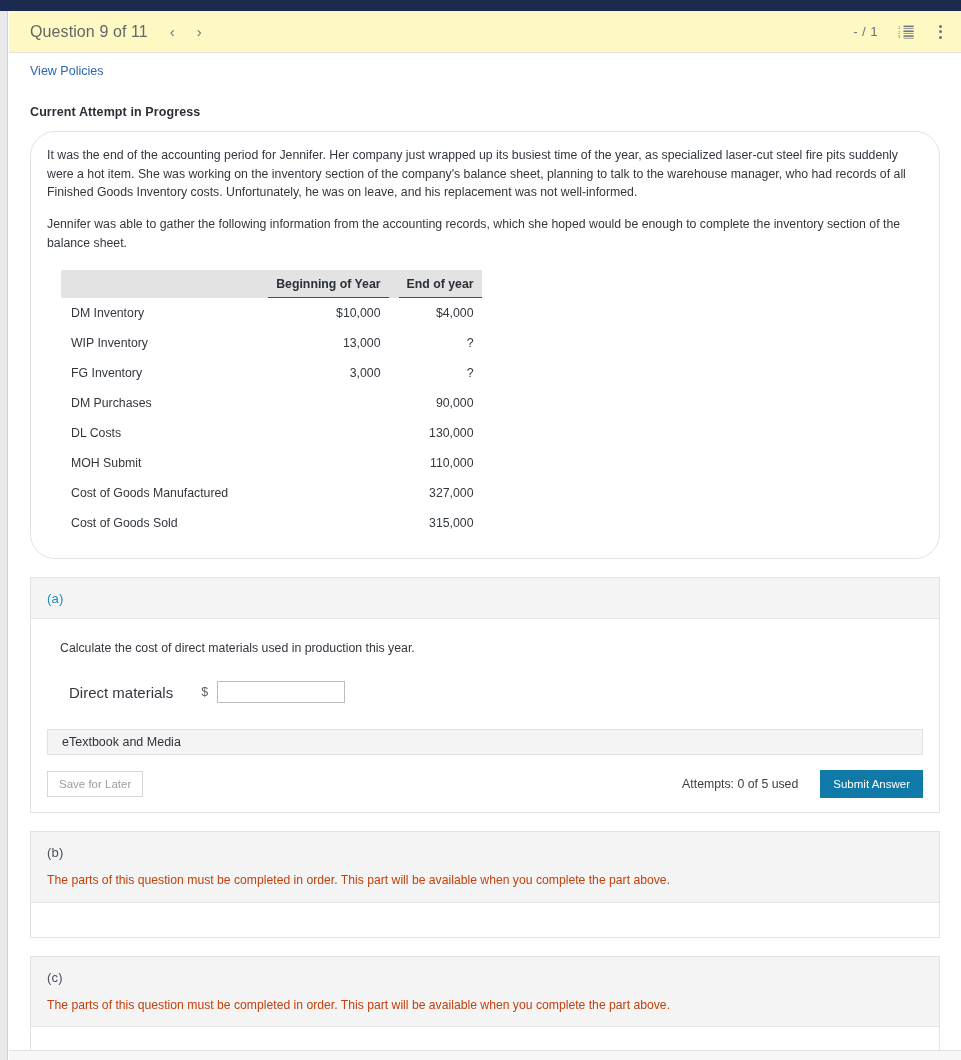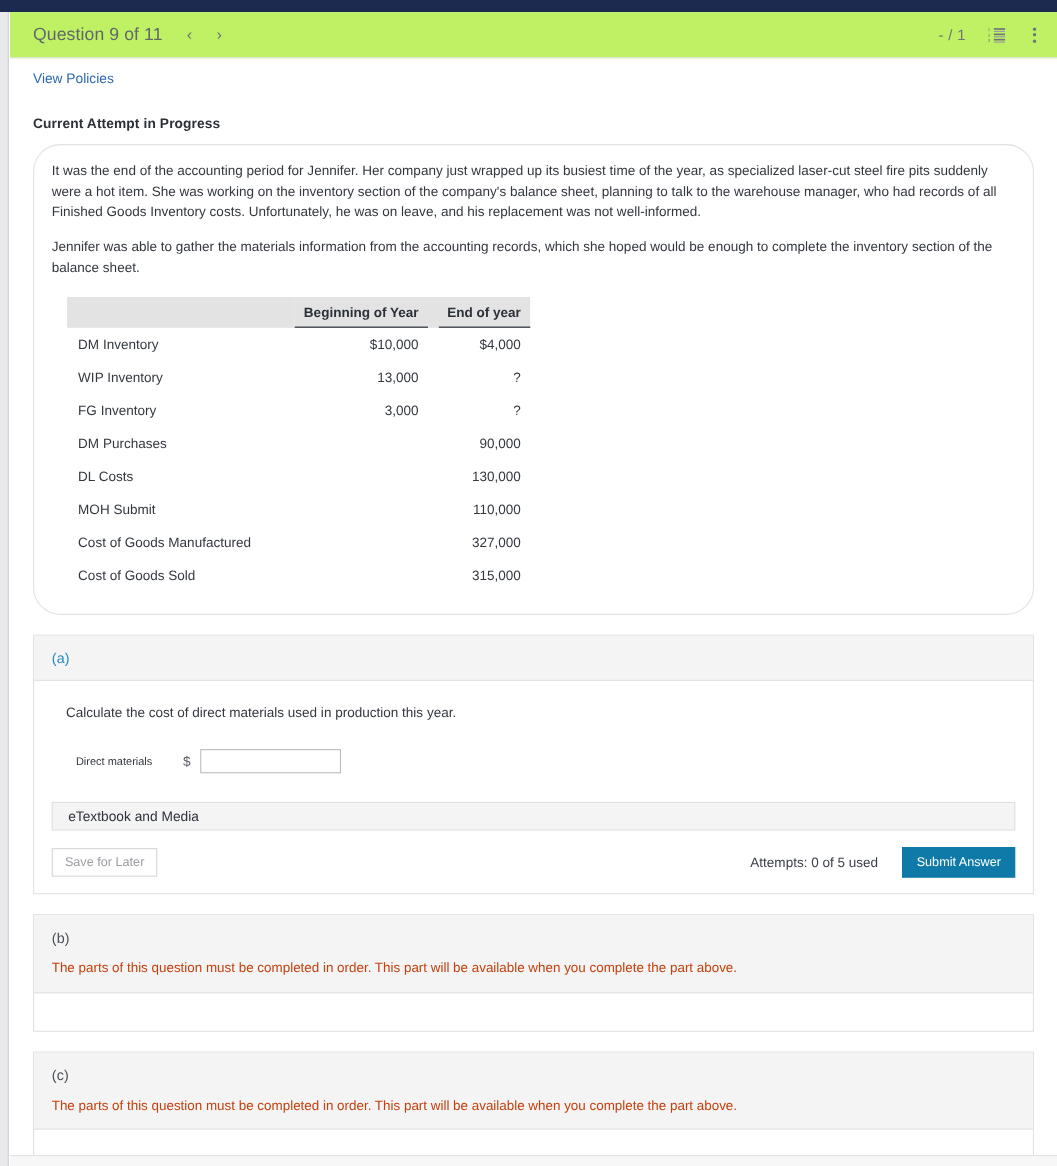--- a/index.html
+++ b/index.html
@@ -29,21 +29,21 @@
   #page {
     position: absolute; top: 11px; left: 9px;
     width: 952px; height: 1049px;
     background: #ffffff;
     overflow: hidden;
   }
 
   
   .qheader {
     height: 42px;
-    background: #bef264;
+    background: #fef9c3;
     border-bottom: 1px solid #e3e3e6;
     display: flex; align-items: center;
     padding: 0 14px 0 21px;
   }
   .qtitle {
     font-size: 16px; color: #63666b; font-weight: 400;
     letter-spacing: .1px;
   }
   .navarrows { display: flex; align-items: center; margin-left: 22px; gap: 22px; }
   .navarrow {
@@ -134,21 +134,21 @@
   .part-body.empty { height: 34px; padding: 0; }
 
   .prompt {
     font-size: 12.3px; color: #33383f;
     margin: 6px 0 0 13px;
   }
   .answer-row {
     display: flex; align-items: center;
     margin: 26px 0 0 22px;
   }
-  .answer-label { font-size: 10px; color: #33383f; }
+  .answer-label { font-size: 15px; color: #33383f; }
   .dollar { margin-left: 28px; font-size: 12.5px; color: #5b6068; }
   .answer-input {
     margin-left: 9px;
     width: 128px; height: 22px;
     border: 1px solid #b9bcc1;
     background: #fff;
     font-family: "Liberation Sans", sans-serif;
     font-size: 12.5px;
     padding: 0 5px;
     outline: none;
@@ -241,21 +241,21 @@
 
   <div class="body-wrap">
 
     <a class="viewpolicies" href="#">View Policies</a>
 
     <div class="attempt">Current Attempt in Progress</div>
 
     
     <div class="card qcard">
       <p class="para">It was the end of the accounting period for Jennifer. Her company just wrapped up its busiest time of the year, as specialized laser-cut steel fire pits suddenly were a hot item. She was working on the inventory section of the company's balance sheet, planning to talk to the warehouse manager, who had records of all Finished Goods Inventory costs. Unfortunately, he was on leave, and his replacement was not well-informed.</p>
-      <p class="para">Jennifer was able to gather the materials information from the accounting records, which she hoped would be enough to complete the inventory section of the balance sheet.</p>
+      <p class="para">Jennifer was able to gather the following information from the accounting records, which she hoped would be enough to complete the inventory section of the balance sheet.</p>
 
       <table class="data">
         <thead>
           <tr>
             <th class="blank"></th>
             <th class="colhead col-w1">Beginning of Year</th>
             <th class="spacer"></th>
             <th class="colhead col-w2">End of year</th>
           </tr>
         </thead>

